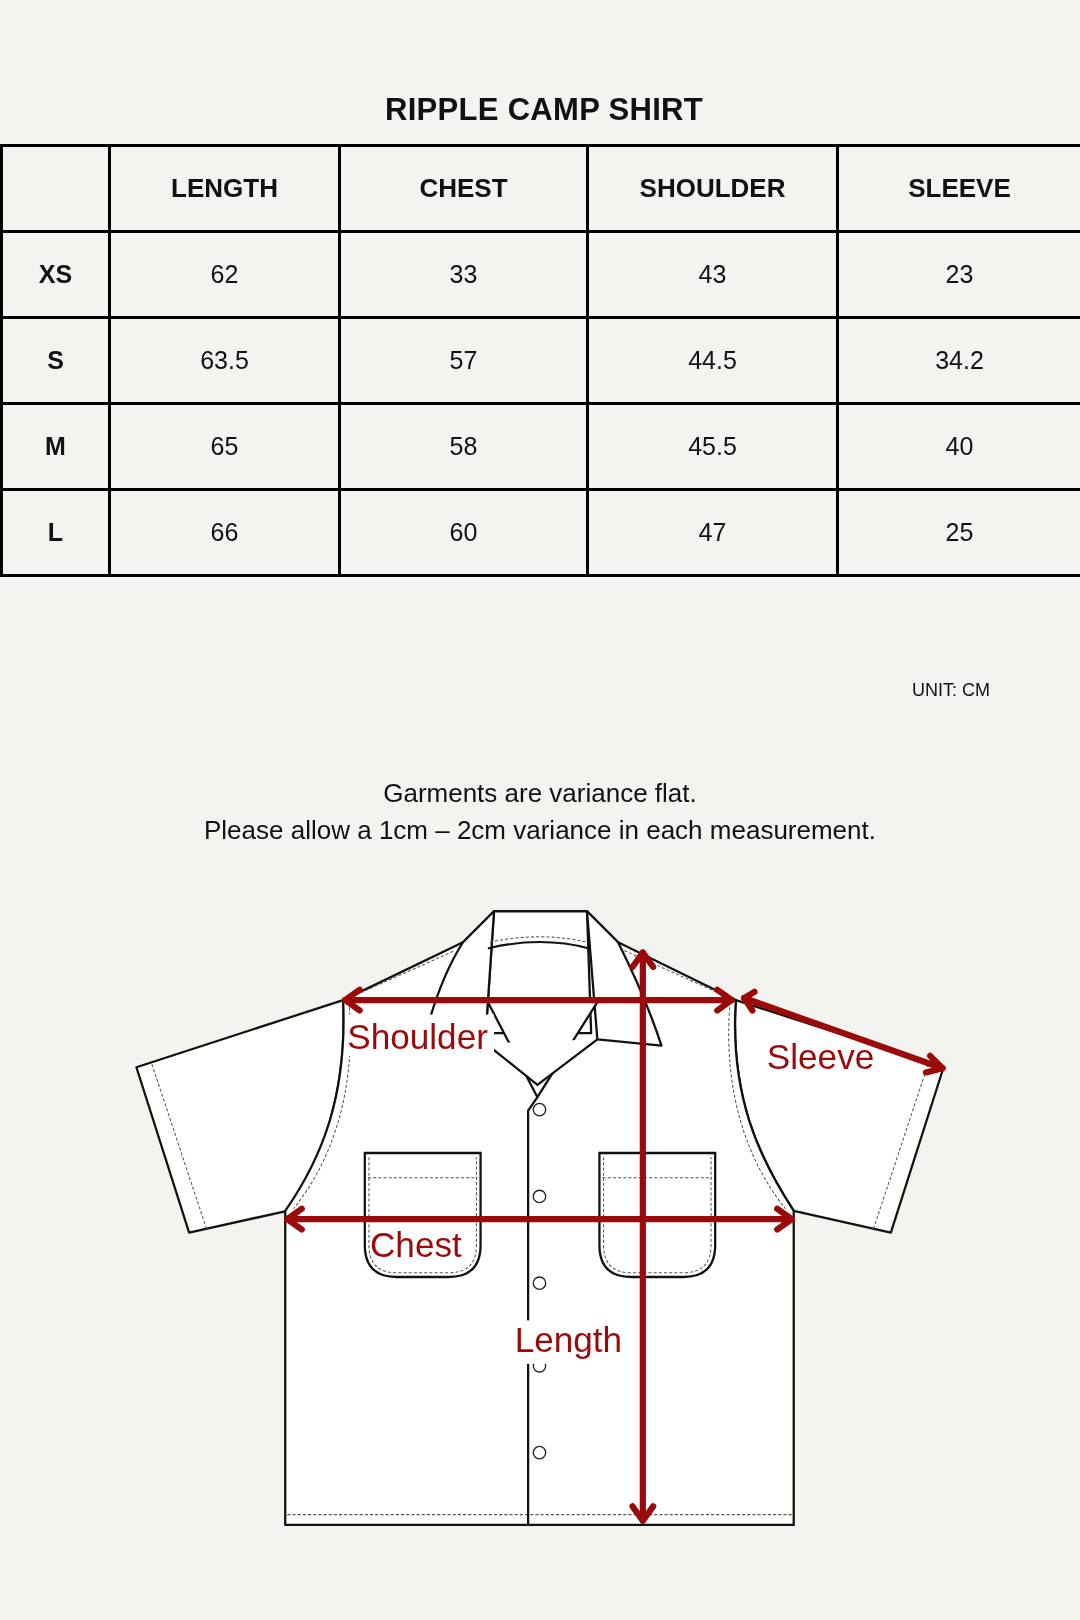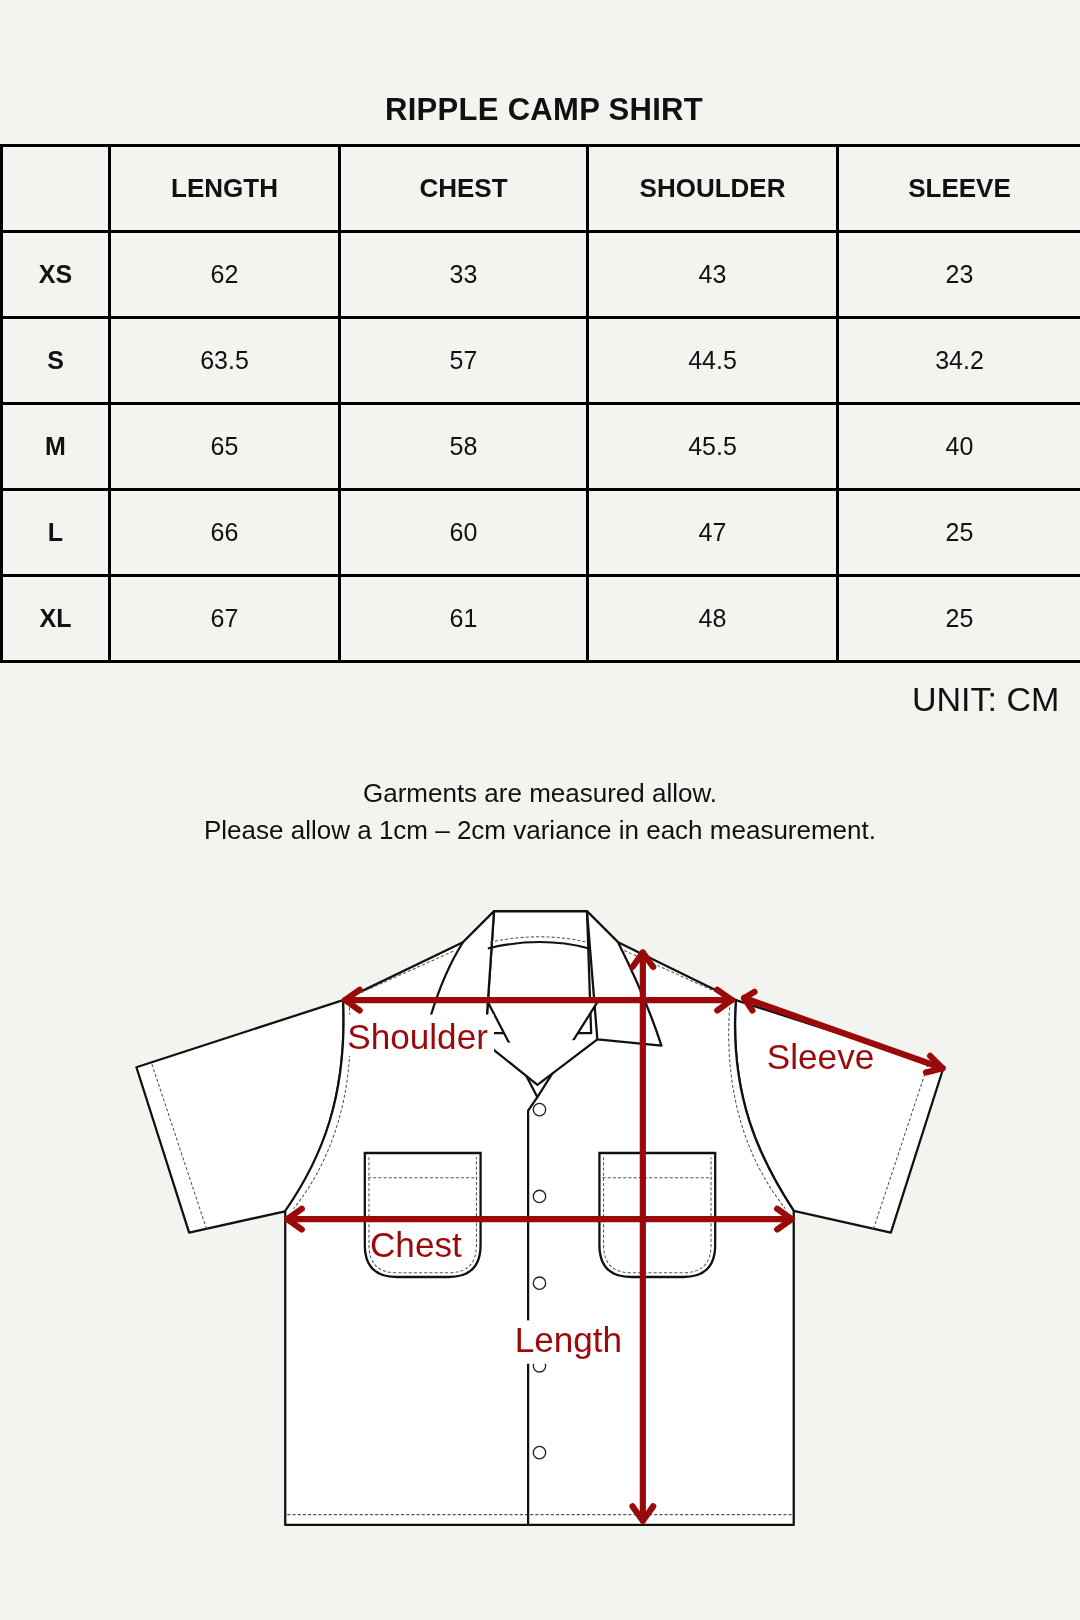--- a/index.html
+++ b/index.html
@@ -21,21 +21,21 @@
   }
   table.size-table td, table.size-table th {
     border: 3px solid #000; text-align: center; vertical-align: middle;
     height: 83px; padding: 0; font-size: 25px;
   }
   table.size-table th { font-weight: bold; font-size: 26px; }
   table.size-table td.size-label { font-weight: bold; }
   col.c0 { width: 108px; } col.c1 { width: 230px; } col.c2 { width: 248px; }
   col.c3 { width: 250px; } col.c4 { width: 244px; }
   .unit {
-    position: absolute; top: 680px; left: 912px; font-size: 34px;
+    position: absolute; top: 680px; left: 912px; font-size: 18px;
   }
   .notes {
     position: absolute; left: 0; width: 1080px; top: 775px; text-align: center;
     font-size: 26px; line-height: 37px;
   }
   .diagram { position: absolute; left: 0; top: 0; width: 1080px; height: 1620px; pointer-events: none; }
   .diagram .lbl { font-family: "Liberation Sans", "DejaVu Sans", sans-serif; font-size: 34px; fill: #9b0a0a; }
 </style>
 </head>
 <body>
@@ -81,34 +81,27 @@
       <td>45.5</td>
       <td>40</td>
     </tr>
     <tr>
       <td class="size-label">L</td>
       <td>66</td>
       <td>60</td>
       <td>47</td>
       <td>25</td>
     </tr>
-    <tr>
-      <td class="size-label">XL</td>
-      <td>67</td>
-      <td>61</td>
-      <td>48</td>
-      <td>25</td>
-    </tr>
   </tbody>
 </table>
 
 <div class="unit">UNIT: CM</div>
 
 <div class="notes">
-  <div>Garments are measured allow.</div>
+  <div>Garments are variance flat.</div>
   <div>Please allow a 1cm – 2cm variance in each measurement.</div>
 </div>
 
 <svg class="diagram" viewBox="0 0 1045 1568" preserveAspectRatio="none" xmlns="http://www.w3.org/2000/svg">
   <g fill="#fff" stroke="#111" stroke-width="2.2" stroke-linejoin="round">
 
     <path d="M332,968 L132,1033 L183,1193 L278,1172 C312,1120 336,1060 332,968 Z"></path>
 
     <path d="M712,968 L913,1033 L862,1193 L768,1172 C734,1120 706,1060 712,968 Z"></path>
 

